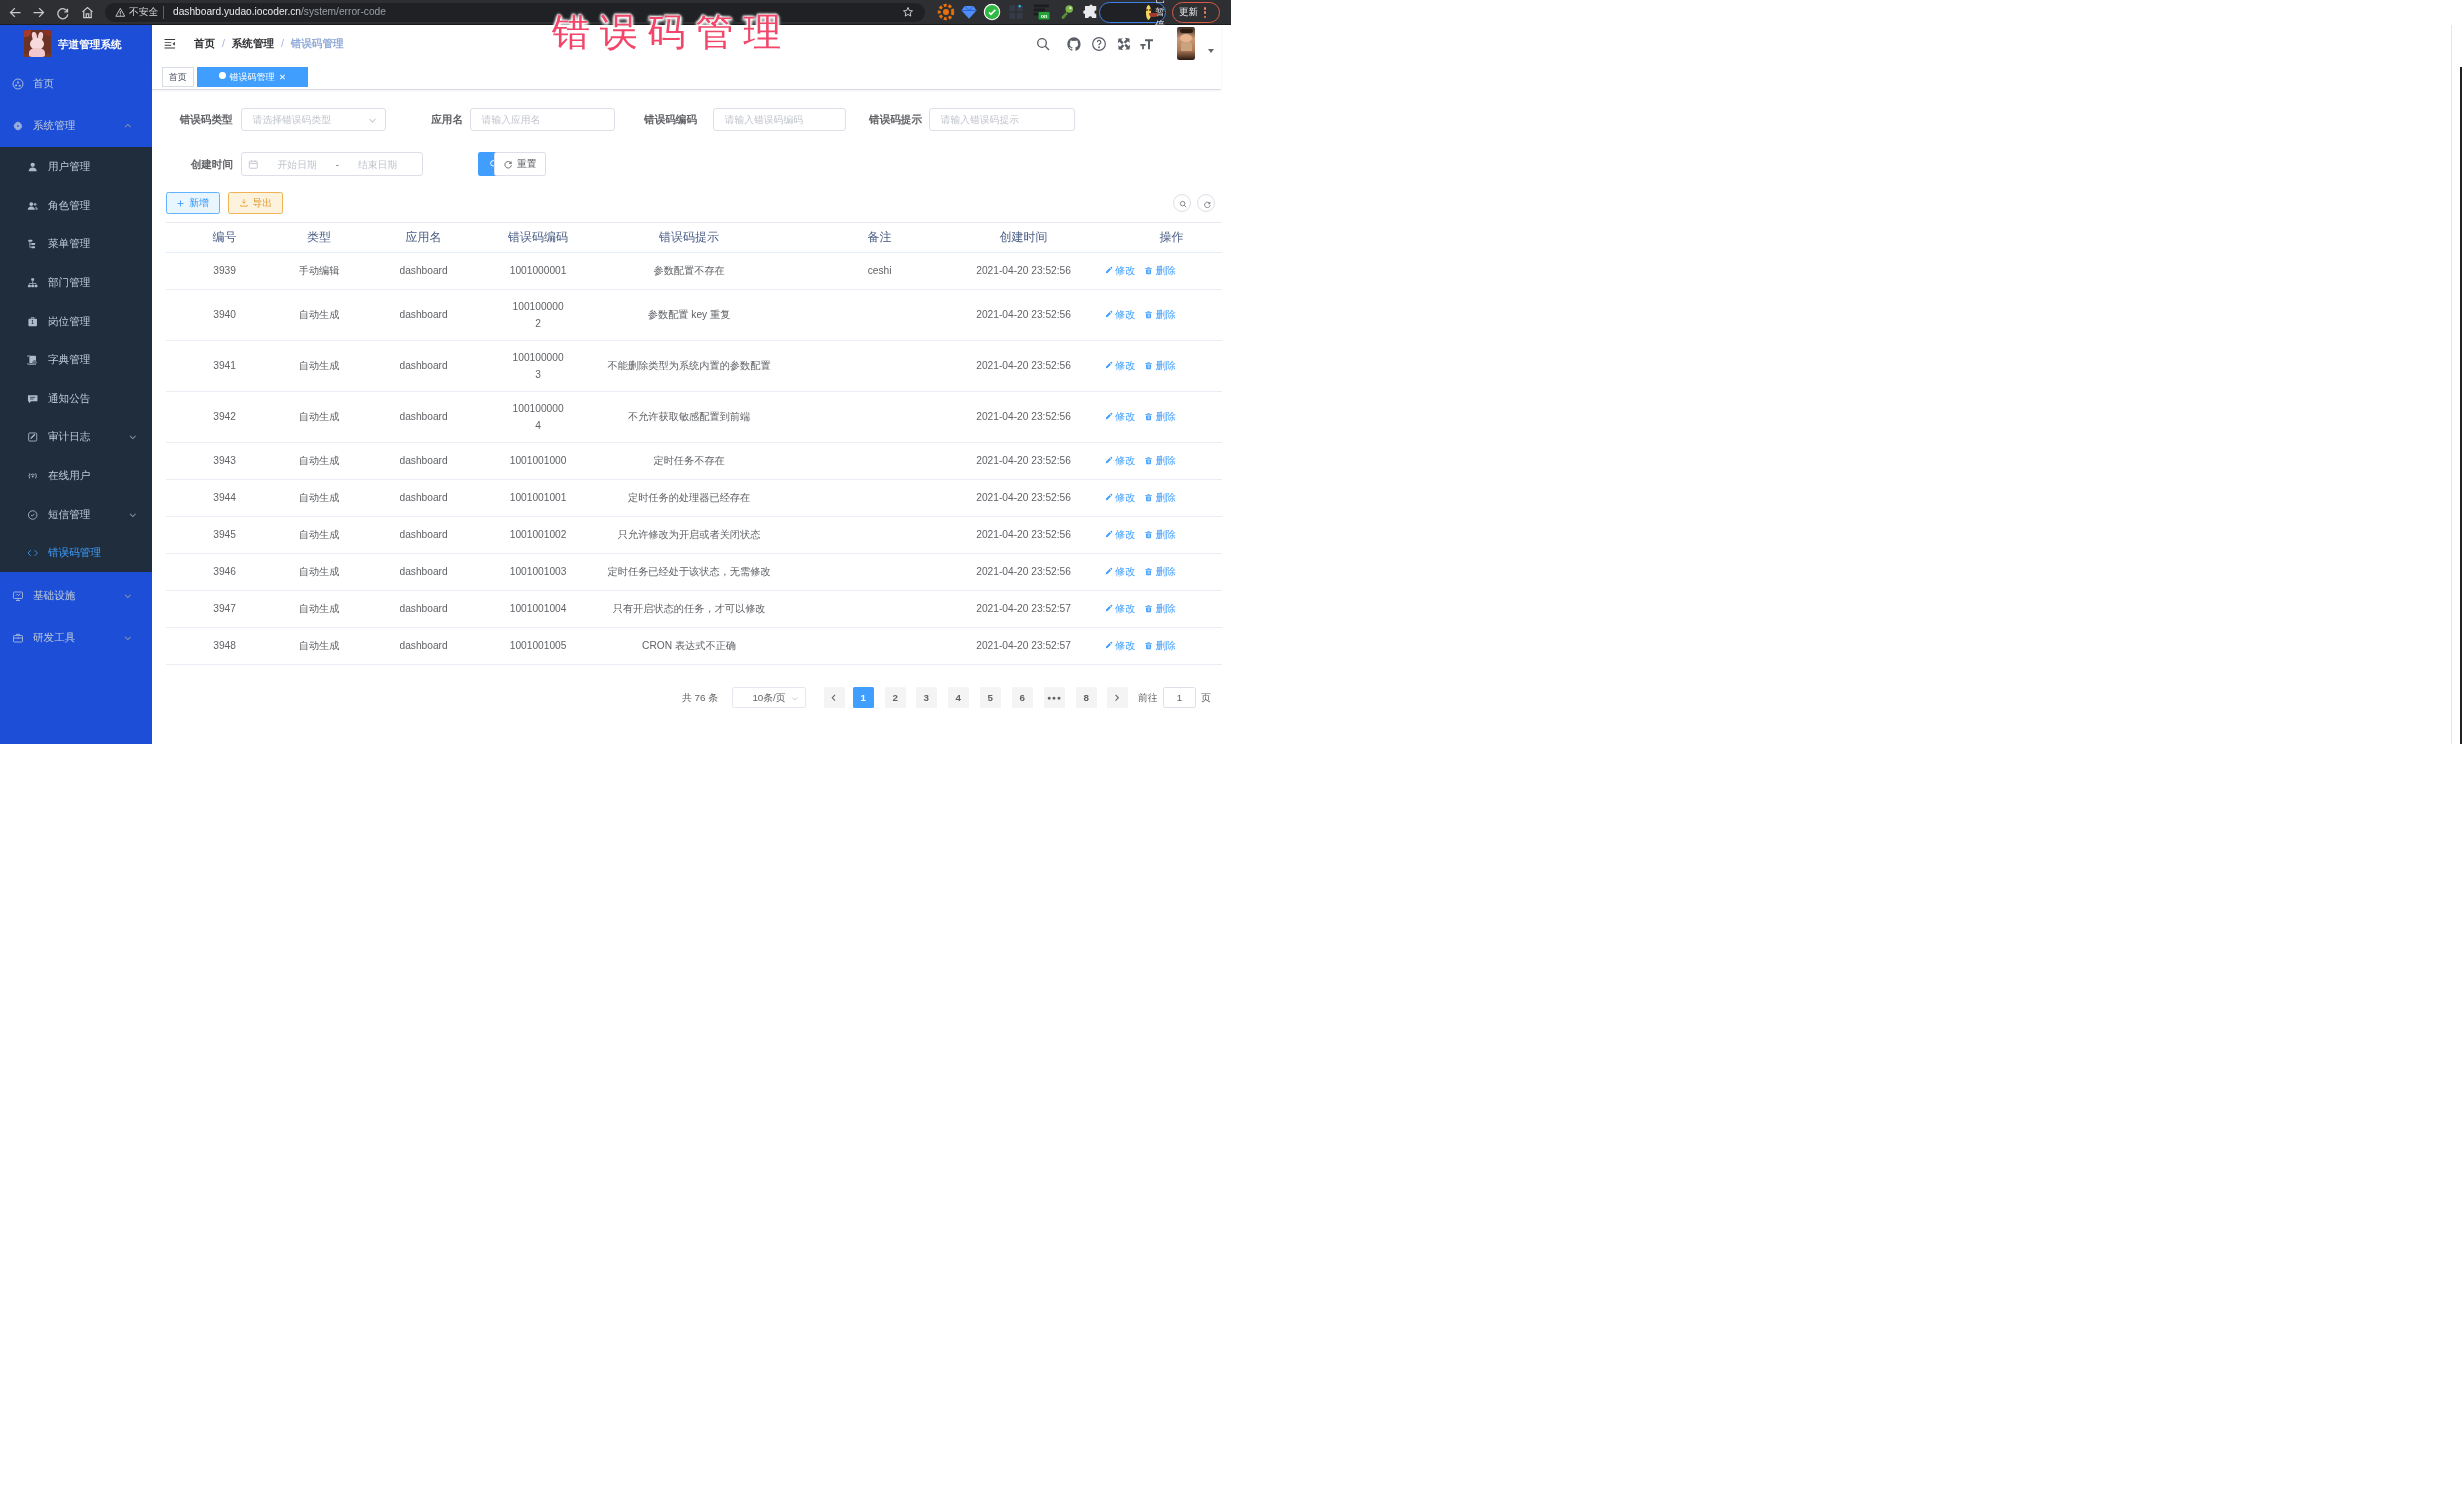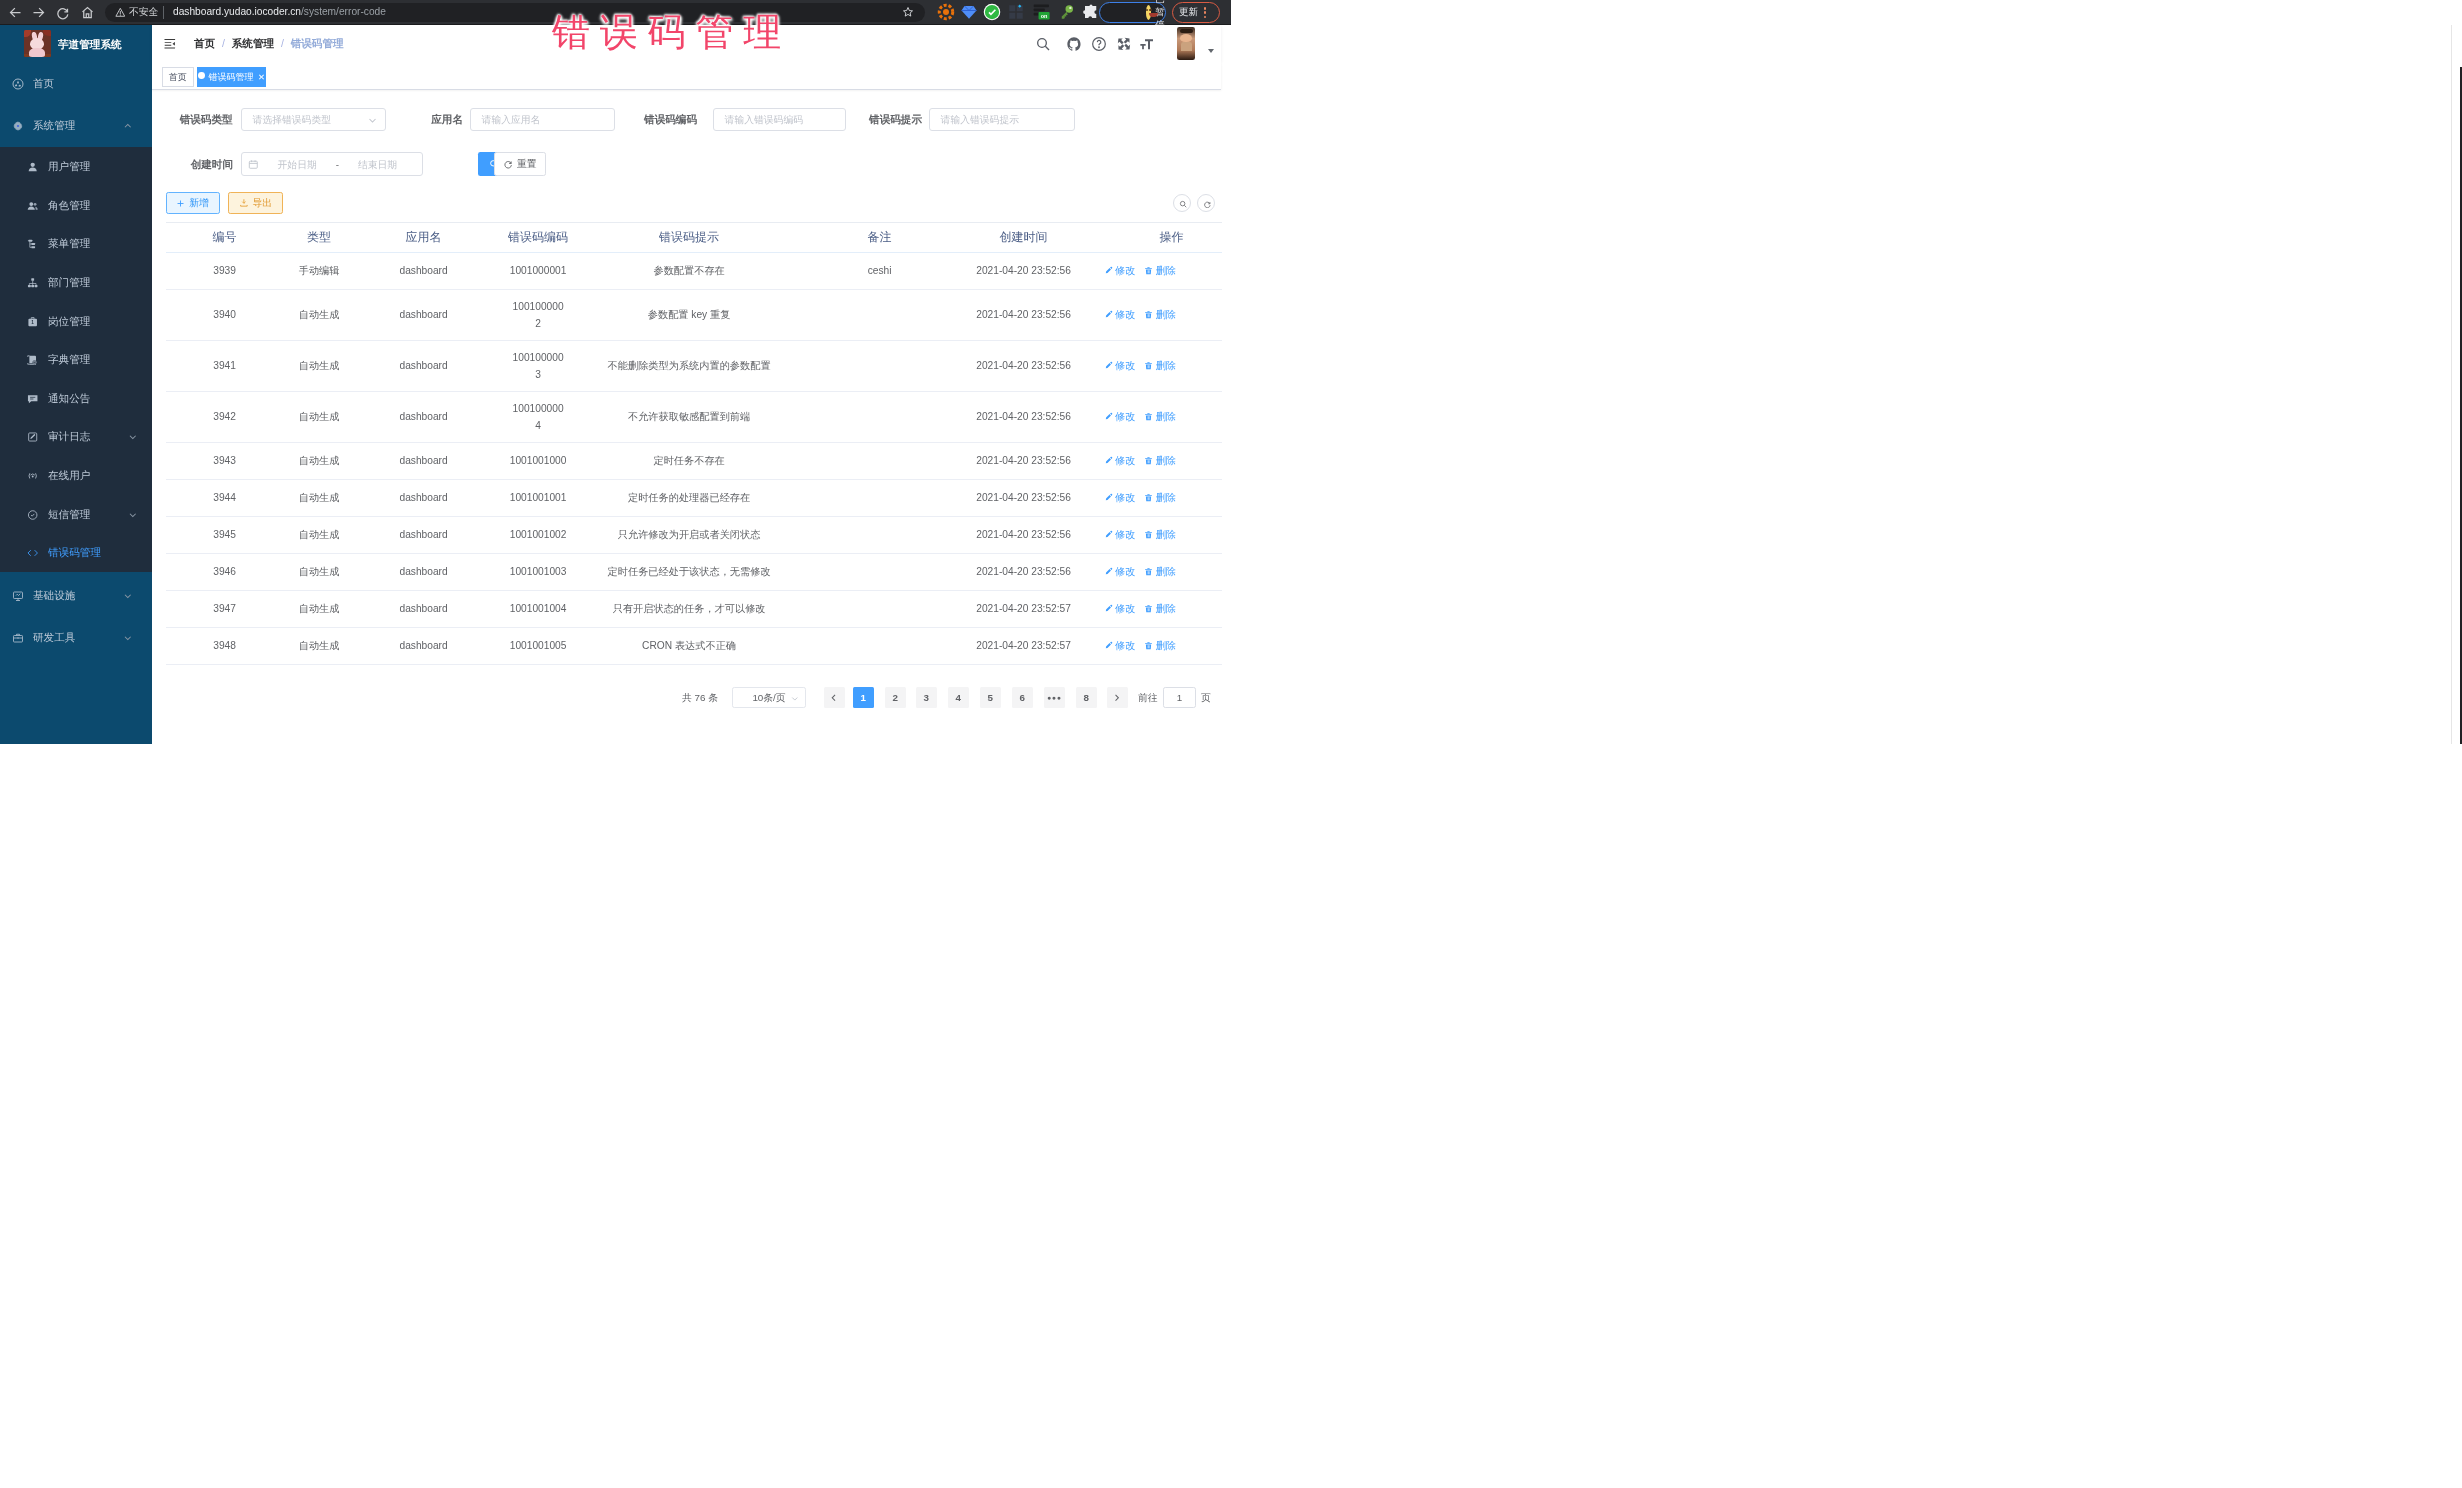--- a/index.html
+++ b/index.html
@@ -10,21 +10,21 @@
 #omni{position:absolute;left:105px;top:2.7px;width:820px;height:19.7px;background:#202124;border-radius:9.8px;}
 #omni .warn{position:absolute;left:9.8px;top:4.5px;width:10.6px;height:10.6px;}
 #omni .nsec{position:absolute;left:24px;top:3.8px;font-size:9.8px;color:#d3d5d8;}
 #omni .sep{position:absolute;left:58px;top:3px;width:0.8px;height:13.6px;background:#5f6368;}
 #omni .url{position:absolute;left:68px;top:3.8px;font-size:10.2px;color:#e8eaed;white-space:nowrap;}
 #omni .url span{color:#9aa0a6;}
 .star{position:absolute;right:10.6px;top:3.8px;width:12px;height:12px;color:#dadce0;}
 .ext{position:absolute;top:3px;width:18px;height:18px;}
 .pill{position:absolute;top:2.3px;height:20.5px;border-radius:10.6px;display:flex;align-items:center;font-size:9.5px;}
 
-#sidebar{position:absolute;left:0;top:25px;width:160px;height:719px;background:#0c4a6e;overflow:hidden;}
+#sidebar{position:absolute;left:0;top:25px;width:160px;height:719px;background:#1d4ed8;overflow:hidden;}
 #logo{position:absolute;left:0;top:0;width:152px;height:38px;}
 #logo .lv{position:absolute;left:24px;top:5.3px;width:27px;height:27px;border-radius:1.5px;background:#6b3226;overflow:hidden;}
 #logo .lv .ear1{position:absolute;left:7.6px;top:1.5px;width:4.5px;height:9px;border-radius:50%;background:#f3cfd4;transform:rotate(-12deg);}
 #logo .lv .ear2{position:absolute;left:14.4px;top:1.5px;width:4.5px;height:9px;border-radius:50%;background:#f3cfd4;transform:rotate(12deg);}
 #logo .lv .head{position:absolute;left:6px;top:7.6px;width:14.4px;height:12px;border-radius:50%;background:#f6dadc;}
 #logo .lv .body{position:absolute;left:5.3px;top:17.4px;width:16px;height:9.8px;border-radius:45% 45% 20% 20%;background:#f0c8ce;}
 #logo .lv .c1{position:absolute;left:0;top:0;width:6.8px;height:6.8px;background:#a33c2a;border-radius:0 0 80% 0;}
 #logo .lv .c2{position:absolute;right:0;top:0;width:7.6px;height:6px;background:#8a2f22;border-radius:0 0 0 80%;}
 #logo .lv .c3{position:absolute;left:0;bottom:0;width:27px;height:3.8px;background:#7c3a20;}
 #logo .lt{position:absolute;left:58px;top:13px;color:#fff;font-size:10.6px;font-weight:bold;}
@@ -330,21 +330,21 @@
     </svg>
   <div id="avatar">
       <div style="position:absolute;left:3.8px;top:6.8px;width:12px;height:8.3px;border-radius:50% 50% 45% 45%;background:#e7b48e;"></div>
       <div style="position:absolute;left:3px;top:1.5px;width:13.6px;height:4.5px;border-radius:2.3px;background:#2b1c12;"></div>
       <div style="position:absolute;left:4.5px;top:15px;width:10.6px;height:9px;background:#caa27e;border-radius:2.3px 2.3px 0 0;"></div>
     </div>
   <div id="caret"></div>
 </div>
 <div id="tags">
   <div class="tag" style="left:9.8px;">首页</div>
-  <div class="tag on" style="left:45px;padding:0 0;"><span class="dot"></span>错误码管理<span class="x">✕</span></div>
+  <div class="tag on" style="left:45px;padding:0 21px;"><span class="dot"></span>错误码管理<span class="x">✕</span></div>
 </div>
 <div id="content">
   <div class="flabel" style="left:10.6px;top:19px;width:70px;">错误码类型</div>
   <div class="finput" style="left:89px;top:19px;width:145px;">请选择错误码类型
     <svg style="position:absolute;right:7.6px;top:6.8px;width:9px;height:9px" viewBox="0 0 12 12" fill="none" stroke="#c0c4cc" stroke-width="1.4">
         <path d="M2 4l4 4 4-4"></path>
       </svg></div>
   <div class="flabel" style="left:258px;top:19px;width:53px;">应用名</div>
   <div class="finput" style="left:318px;top:19px;width:145px;">请输入应用名</div>
   <div class="flabel" style="left:477px;top:19px;width:68px;">错误码编码</div>

